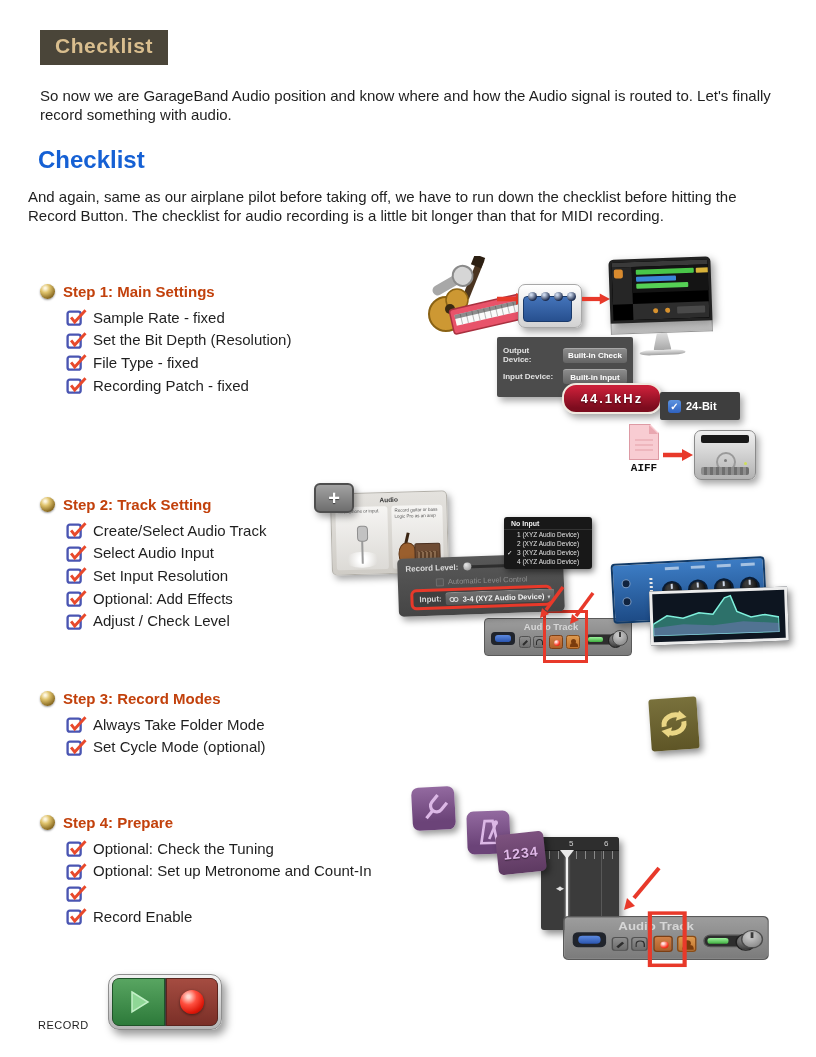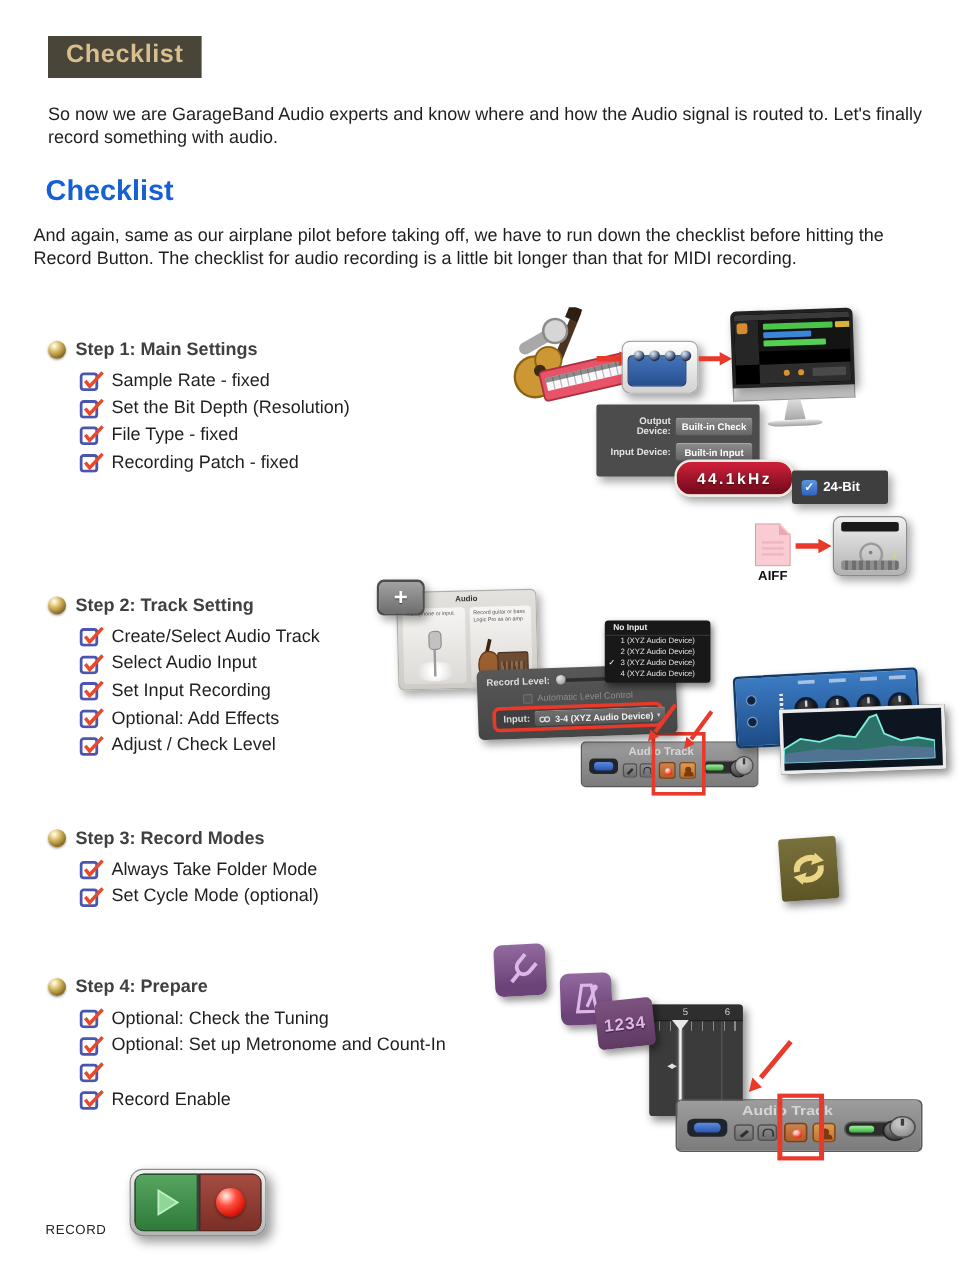--- a/index.html
+++ b/index.html
@@ -13,21 +13,21 @@
   .intro{left:40px;top:86px;width:732px;font-size:15px;line-height:19px;}
   .h2{left:38px;top:146px;font-size:24px;font-weight:bold;color:#1560d4;}
   .desc{left:28px;top:187px;width:750px;font-size:15px;line-height:19px;}
 
   
   .step{position:absolute;left:40px;}
   .step-head{display:flex;align-items:center;gap:8px;margin-bottom:6px;}
   .bullet{width:15px;height:15px;border-radius:50%;
           background:radial-gradient(circle at 35% 28%, #fdf6e0 6%, #e0c46e 30%, #8a6b22 72%, #4e3c10 100%);
           box-shadow:0 1px 2px rgba(0,0,0,.4);}
-  .step-title{font-size:15px;font-weight:bold;color:#404040;}
+  .step-title{font-size:15px;font-weight:bold;color:#c2410c;}
   .chk-row{display:flex;align-items:center;height:22.6px;margin-left:26px;}
   .chk{width:21px;height:18px;flex:0 0 21px;}
   .chk-label{font-size:15px;margin-left:6px;white-space:nowrap;}
 
   
   .shadow{box-shadow:3px 4px 7px rgba(0,0,0,.35);}
   .darkpanel{background:#4c4c4c;border-radius:2px;}
 
   
   #fig-instruments{left:420px;top:256px;}
@@ -50,34 +50,34 @@
   .gb-bottom{position:absolute;left:20px;right:0;bottom:0;height:16px;background:#2d2d2d;}
   .gb-knobdot{position:absolute;width:5px;height:5px;border-radius:50%;background:#d8922e;}
   .imac-chin{width:102px;height:11px;background:linear-gradient(#ececec,#bdbdbd);border:1px solid #9a9a9a;
              border-top:none;box-sizing:border-box;}
   .imac-stand{width:18px;height:17px;margin:0 auto;background:linear-gradient(#dcdcdc,#a8a8a8);
               clip-path:polygon(22% 0,78% 0,100% 100%,0 100%);}
   .imac-base{width:46px;height:5px;margin:0 auto;border-radius:40%/80%;background:linear-gradient(#e8e8e8,#9f9f9f);}
 
   #fig-devices{left:497px;top:337px;width:136px;height:54px;padding:6px 0 0;}
   .dev-row{display:flex;align-items:center;margin:3px 6px 5px;}
-  .dev-label{width:56px;text-align:right;font-size:8px;font-weight:bold;color:#e2e2e2;margin-right:4px;}
+  .dev-label{width:56px;font-size:8px;font-weight:bold;color:#e2e2e2;margin-right:4px;}
   .dev-value{flex:1;background:linear-gradient(#8b8b8b,#646464);border-radius:3px;border-top:1px solid #a8a8a8;
              font-size:8px;font-weight:bold;color:#fff;text-align:center;padding:2.5px 0;}
   #fig-rate{left:562px;top:383px;width:96px;height:27px;border-radius:14px;
             background:linear-gradient(#c81f38 10%, #7c0c1e 85%);border:2px solid #efe9df;
             color:#fff;font-weight:bold;font-size:13px;letter-spacing:2px;
             display:flex;align-items:center;justify-content:center;text-shadow:0 1px 2px rgba(0,0,0,.6);}
   #fig-bit{left:660px;top:392px;width:80px;height:28px;background:#3e3e3e;border-radius:2px;
            display:flex;align-items:center;gap:5px;padding-left:8px;box-sizing:border-box;}
   .bit-box{width:13px;height:13px;background:linear-gradient(#5d94e0,#2f62c0);border-radius:3px;
            color:#fff;font-size:10px;line-height:13px;text-align:center;font-weight:bold;}
   .bit-text{color:#fff;font-size:11px;font-weight:bold;}
 
-  #fig-aiff{left:628px;top:436px;width:32px;text-align:center;}
+  #fig-aiff{left:628px;top:424px;width:32px;text-align:center;font-family:Liberation Mono, monospace;}
   .doc{position:relative;width:28px;height:34px;margin:0 auto;background:#f8ccd2;border:1px solid #dd9aa4;
        clip-path:polygon(0 0,70% 0,100% 26%,100% 100%,0 100%);}
   .doc-fold{position:absolute;right:0;top:0;width:9px;height:9px;background:#e9a7b0;
             clip-path:polygon(0 0,100% 100%,0 100%);}
   .doc-line{position:absolute;left:5px;right:5px;height:2px;background:#eeb6bd;}
   .aiff-label{font-size:11px;font-weight:bold;margin-top:2px;color:#111;}
   #fig-arrow3{left:662px;top:448px;}
   #fig-drive{left:694px;top:430px;width:60px;height:48px;border-radius:7px;
              background:linear-gradient(#f0f0f0,#b2b2b2);border:1px solid #8a8a8a;}
   .drive-slot{position:absolute;left:6px;right:6px;top:4px;height:8px;background:#191919;border-radius:2px;}
@@ -226,21 +226,21 @@
   .tp-dot{width:24px;height:24px;border-radius:50%;
           background:radial-gradient(circle at 35% 28%,#ffd9d0 6%,#ff5040 35%,#dd1608 70%,#8e0b03 100%);
           box-shadow:0 1px 3px rgba(0,0,0,.5);}
 </style>
 </head>
 <body>
 
 <div class="page">
 
   <div class="abs badge">Checklist</div>
-  <div class="abs intro">So now we are GarageBand Audio experts and know where and how the Audio signal is routed to. Let's finally record something with audio.</div>
+  <div class="abs intro">So now we are GarageBand Audio position and know where and how the Audio signal is routed to. Let's finally record something with audio.</div>
   <div class="abs h2">Checklist</div>
   <div class="abs desc">And again, same as our airplane pilot before taking off, we have to run down the checklist before hitting the Record Button. The checklist for audio recording is a little bit longer than that for MIDI recording.</div>
 
   <section class="step" style="top:283px">
     <div class="step-head">
       <span class="bullet"></span>
       <span class="step-title">Step 1: Main Settings</span>
     </div>
     <div class="chk-row">
       <svg class="chk" viewBox="0 0 23 20">
@@ -289,21 +289,21 @@
           <rect x="1.6" y="4" width="14.5" height="14.5" rx="2.5" fill="#fff" stroke="#4a55b2" stroke-width="2.6"></rect>
           <path d="M5.5 10.5 L9.5 15.5 L21.5 2.5" fill="none" stroke="#e8492b" stroke-width="3.2"></path>
         </svg>
       <span class="chk-label">Select Audio Input</span>
     </div>
     <div class="chk-row">
       <svg class="chk" viewBox="0 0 23 20">
           <rect x="1.6" y="4" width="14.5" height="14.5" rx="2.5" fill="#fff" stroke="#4a55b2" stroke-width="2.6"></rect>
           <path d="M5.5 10.5 L9.5 15.5 L21.5 2.5" fill="none" stroke="#e8492b" stroke-width="3.2"></path>
         </svg>
-      <span class="chk-label">Set Input Recording</span>
+      <span class="chk-label">Set Input Resolution</span>
     </div>
     <div class="chk-row">
       <svg class="chk" viewBox="0 0 23 20">
           <rect x="1.6" y="4" width="14.5" height="14.5" rx="2.5" fill="#fff" stroke="#4a55b2" stroke-width="2.6"></rect>
           <path d="M5.5 10.5 L9.5 15.5 L21.5 2.5" fill="none" stroke="#e8492b" stroke-width="3.2"></path>
         </svg>
       <span class="chk-label">Optional: Add Effects</span>
     </div>
     <div class="chk-row">
       <svg class="chk" viewBox="0 0 23 20">

